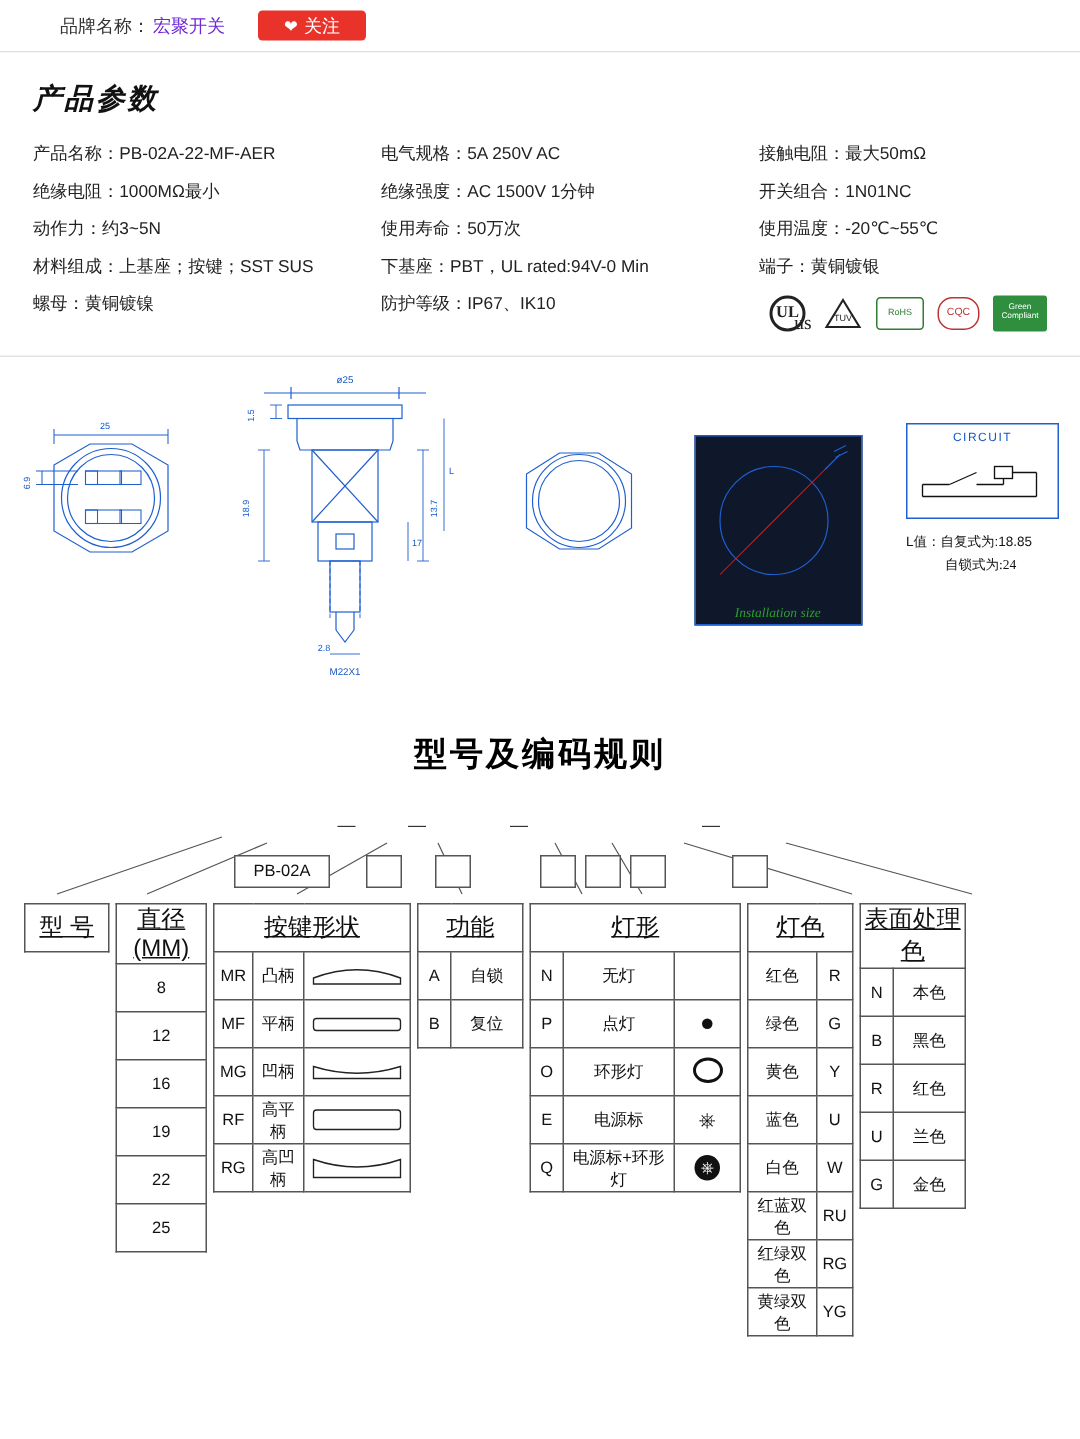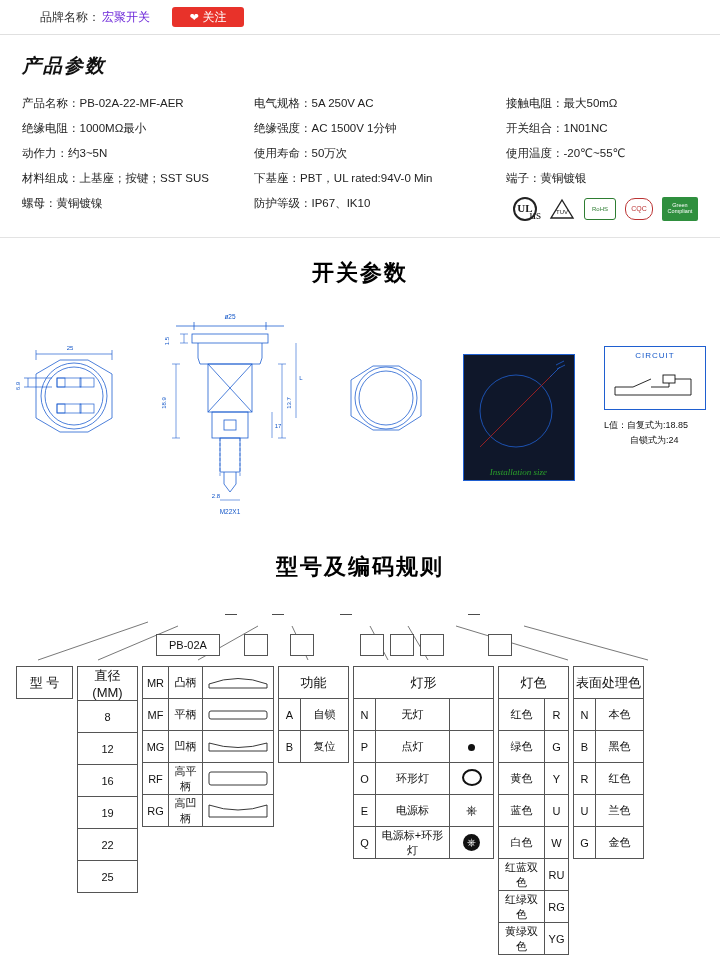--- a/index.html
+++ b/index.html
@@ -148,21 +148,21 @@
   }
   table.t th, table.t td{
     border:1px solid #555;
     text-align:center;
     padding:0 2px;
     height:32px;
     box-sizing:border-box;
     color:#111;
     font-weight:normal;
   }
-  table.t th{font-size:13px;}
+  table.t th{font-size:16px;text-decoration:underline;}
   .shape-cell{padding:0 4px;}
   .shape-svg{display:block;}
   .led-dot{width:7px;height:7px;border-radius:50%;background:#111;display:inline-block;}
   .ring{width:16px;height:13px;border:2px solid #111;border-radius:50%;display:inline-block;}
   .pwr{font-size:14px;}
   .pwrring{
     width:17px;height:17px;border-radius:50%;background:#111;color:#fff;
     display:inline-flex;align-items:center;justify-content:center;font-size:11px;
   }
 </style>
@@ -212,21 +212,20 @@
             <text x="13" y="16" font-size="6" text-anchor="middle" fill="#222" font-family="Liberation Sans">TUV</text>
           </svg>
         </div>
         <div class="cert c-rohs">RoHS</div>
         <div class="cert c-circle">CQC</div>
         <div class="cert c-green">Green<br>Compliant</div>
       </div>
     </div>
   </div>
 
-  <div class="sec-h">开关参数</div>
 
   <div class="drawings">
 
     <div class="dw" style="width:112px;">
       <svg width="112" height="190" viewBox="0 0 112 190">
         <g class="blue">
           <polygon points="24,66 48,52 76,52 100,66 100,110 76,124 48,124 24,110"></polygon>
           <ellipse cx="62" cy="88" rx="33" ry="33"></ellipse>
           <ellipse cx="62" cy="88" rx="29" ry="29"></ellipse>
         </g>
@@ -329,21 +328,21 @@
             <line x1="64" y1="26" x2="64" y2="22"></line>
             <rect x="58" y="14" width="12" height="8"></rect>
             <line x1="70" y1="18" x2="86" y2="18"></line>
             <line x1="86" y1="18" x2="86" y2="34"></line>
             <line x1="10" y1="26" x2="10" y2="34"></line>
             <line x1="10" y1="34" x2="86" y2="34"></line>
           </g>
         </svg>
       </div>
       <div class="lval">L值：自复式为:18.85</div>
-      <div class="lval" style="margin-top:0;text-indent:26px;">自锁式为:24</div>
+      <div class="lval" style="margin-top:0;text-indent:26px;font-family:Liberation Serif, serif;">自锁式为:24</div>
     </div>
   </div>
 
   <div class="sec-h">型号及编码规则</div>
 
   <div class="coding">
     <div class="code-head">
       <svg width="704" height="70" viewBox="0 0 704 70" style="position:absolute;top:0;left:0;">
         <g stroke="#555" stroke-width="0.8" fill="none">
           <line x1="30" y1="64" x2="140" y2="26"></line>
@@ -402,20 +401,23 @@
               <td>22</td>
             </tr>
         <tr>
               <td>25</td>
             </tr>
       </tbody>
         </table>
 
       <table class="t">
         <tbody>
+            <tr>
+              <th colspan="3">按键形状</th>
+            </tr>
         <tr>
           <td style="width:26px;">MR</td>
           <td style="width:34px;">凸柄</td>
           <td class="shape-cell" style="width:70px;">
             <svg class="shape-svg" width="66" height="16" viewBox="0 0 66 16">
                   <path d="M4,13 L4,9 Q33,-2 62,9 L62,13 Z" fill="none" stroke="#222" stroke-width="0.9"></path>
                 </svg>
           </td>
         </tr>
         <tr>

